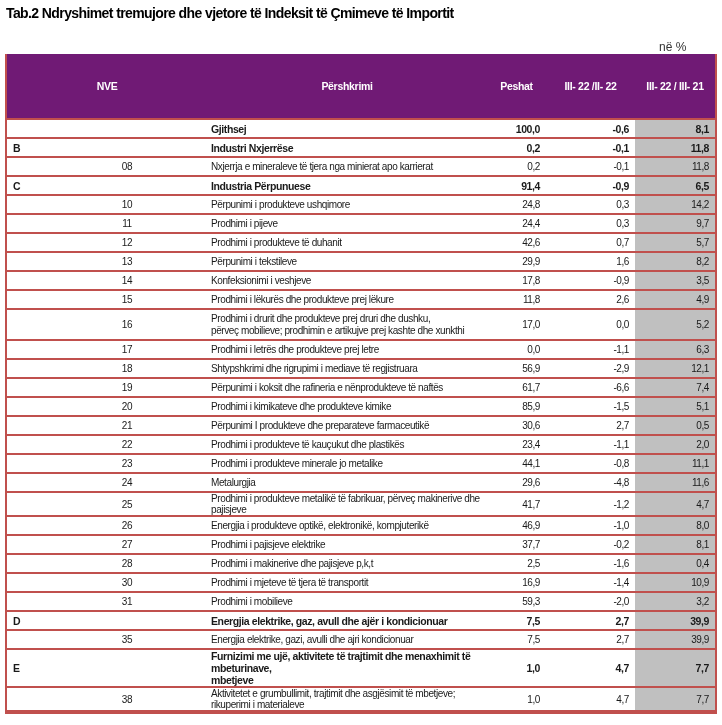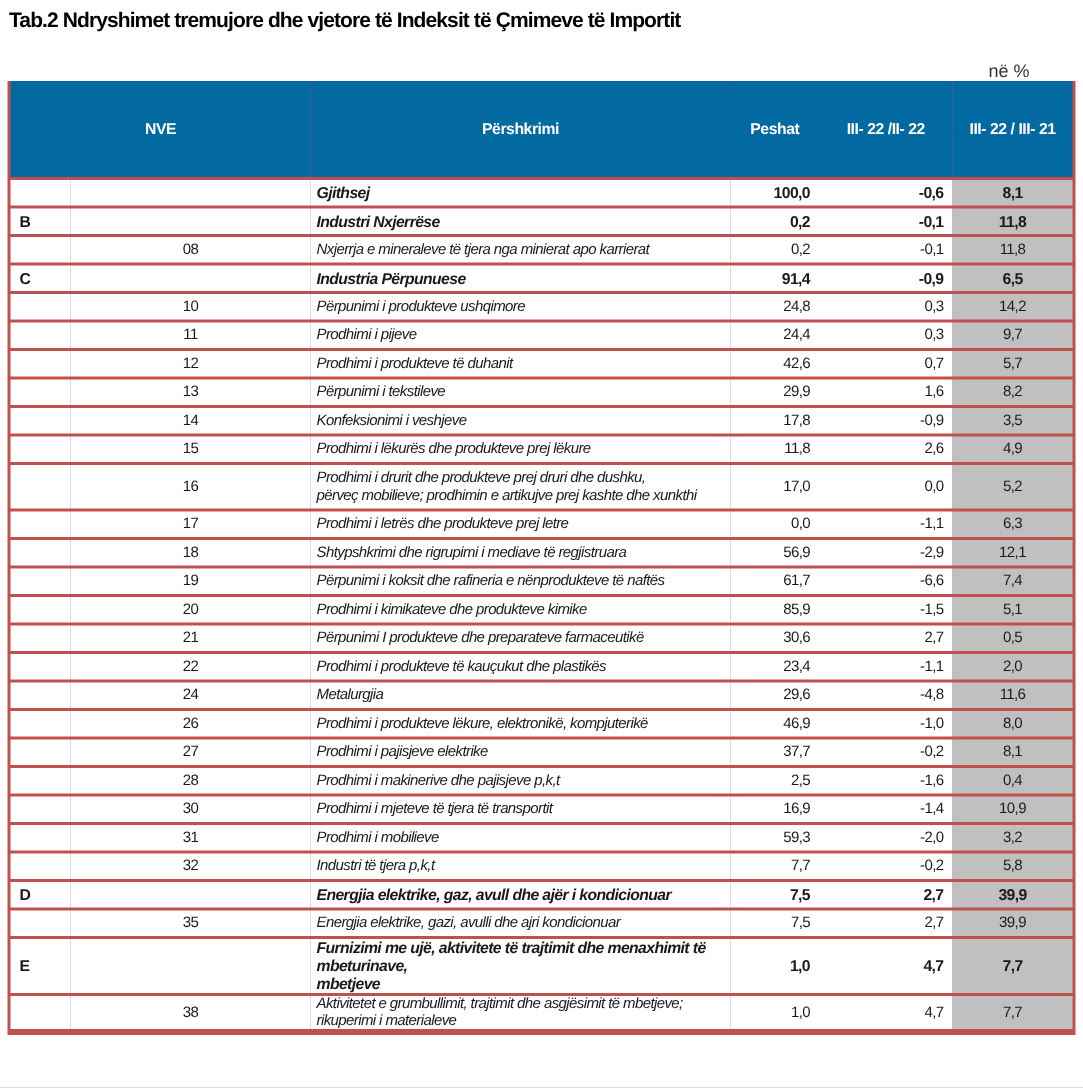--- a/index.html
+++ b/index.html
@@ -6,29 +6,29 @@
   body { width: 722px; height: 725px; position: relative; overflow: hidden;
          font-family: "Liberation Sans", sans-serif; color: #1a1a1a; }
   .title { position: absolute; left: 6px; top: 5px; font-size: 14px; font-weight: bold;
            color: #000000; letter-spacing: -0.6px; white-space: nowrap; }
   .unit { position: absolute; left: 659px; top: 40px; font-size: 12px; color: #333; }
   .table-wrap { position: absolute; left: 5px; top: 54px; width: 712px;
                 background: #c0504d; padding: 0 2px 2px 2px; box-sizing: border-box; }
   table { border-collapse: separate; border-spacing: 0 2px; width: 100%; table-layout: fixed;
           margin-top: -2px; }
   thead th { height: 62px; color: #ffffff; font-size: 10.5px; font-weight: bold;
-             background: #0369a1; letter-spacing: -0.3px; }
+             background: #701a75; letter-spacing: -0.3px; }
   tbody td { background: #ffffff; font-size: 10px; letter-spacing: -0.4px; padding: 0 6px;
              height: 17px; vertical-align: middle; }
   tbody tr.tall td { height: 29px; line-height: 12px; }
-  tbody td.gray { background: #c0c0c0; text-align: center; }
+  tbody td.gray { background: #c0c0c0; }
   tbody tr.bold td { font-weight: bold; font-size: 10.5px; }
   td.sec { text-align: left; padding-left: 6px; }
   td.code { text-align: center; margin-top: 31px; }
-  td.desc { text-align: left; padding-left: 4px; font-style: italic; }
+  td.desc { text-align: left; padding-left: 4px; }
   td.num { text-align: right; padding-right: 6px; }
   .col-sec { width: 40px; }
   .col-code { width: 160px; }
   .col-desc { width: 280px; }
   .col-w { width: 59px; }
   .col-q { width: 89px; }
   .col-y { width: 80px; }
   thead th.c-desc { }
 </style>
 </head>
@@ -191,30 +191,46 @@
         <tr>
           <td class="sec"></td>
           <td class="code">22</td>
           <td class="desc">Prodhimi i produkteve të kauçukut dhe plastikës</td>
           <td class="num">23,4</td>
           <td class="num">-1,1</td>
           <td class="num gray">2,0</td>
         </tr>
         <tr>
           <td class="sec"></td>
+          <td class="code">23</td>
+          <td class="desc">Prodhimi i produkteve minerale jo metalike</td>
+          <td class="num">44,1</td>
+          <td class="num">-0,8</td>
+          <td class="num gray">11,1</td>
+        </tr>
+        <tr>
+          <td class="sec"></td>
           <td class="code">24</td>
           <td class="desc">Metalurgjia</td>
           <td class="num">29,6</td>
           <td class="num">-4,8</td>
           <td class="num gray">11,6</td>
         </tr>
         <tr>
           <td class="sec"></td>
+          <td class="code">25</td>
+          <td class="desc">Prodhimi i produkteve metalikë të fabrikuar, përveç makinerive dhe pajisjeve</td>
+          <td class="num">41,7</td>
+          <td class="num">-1,2</td>
+          <td class="num gray">4,7</td>
+        </tr>
+        <tr>
+          <td class="sec"></td>
           <td class="code">26</td>
-          <td class="desc">Prodhimi i produkteve lëkure, elektronikë, kompjuterikë</td>
+          <td class="desc">Energjia i produkteve optikë, elektronikë, kompjuterikë</td>
           <td class="num">46,9</td>
           <td class="num">-1,0</td>
           <td class="num gray">8,0</td>
         </tr>
         <tr>
           <td class="sec"></td>
           <td class="code">27</td>
           <td class="desc">Prodhimi i pajisjeve elektrike</td>
           <td class="num">37,7</td>
           <td class="num">-0,2</td>
@@ -236,28 +252,20 @@
           <td class="num">-1,4</td>
           <td class="num gray">10,9</td>
         </tr>
         <tr>
           <td class="sec"></td>
           <td class="code">31</td>
           <td class="desc">Prodhimi i mobilieve</td>
           <td class="num">59,3</td>
           <td class="num">-2,0</td>
           <td class="num gray">3,2</td>
-        </tr>
-        <tr>
-          <td class="sec"></td>
-          <td class="code">32</td>
-          <td class="desc">Industri të tjera p,k,t</td>
-          <td class="num">7,7</td>
-          <td class="num">-0,2</td>
-          <td class="num gray">5,8</td>
         </tr>
         <tr class="bold">
           <td class="sec">D</td>
           <td class="code"></td>
           <td class="desc">Energjia elektrike, gaz, avull dhe ajër i kondicionuar</td>
           <td class="num">7,5</td>
           <td class="num">2,7</td>
           <td class="num gray">39,9</td>
         </tr>
         <tr>

